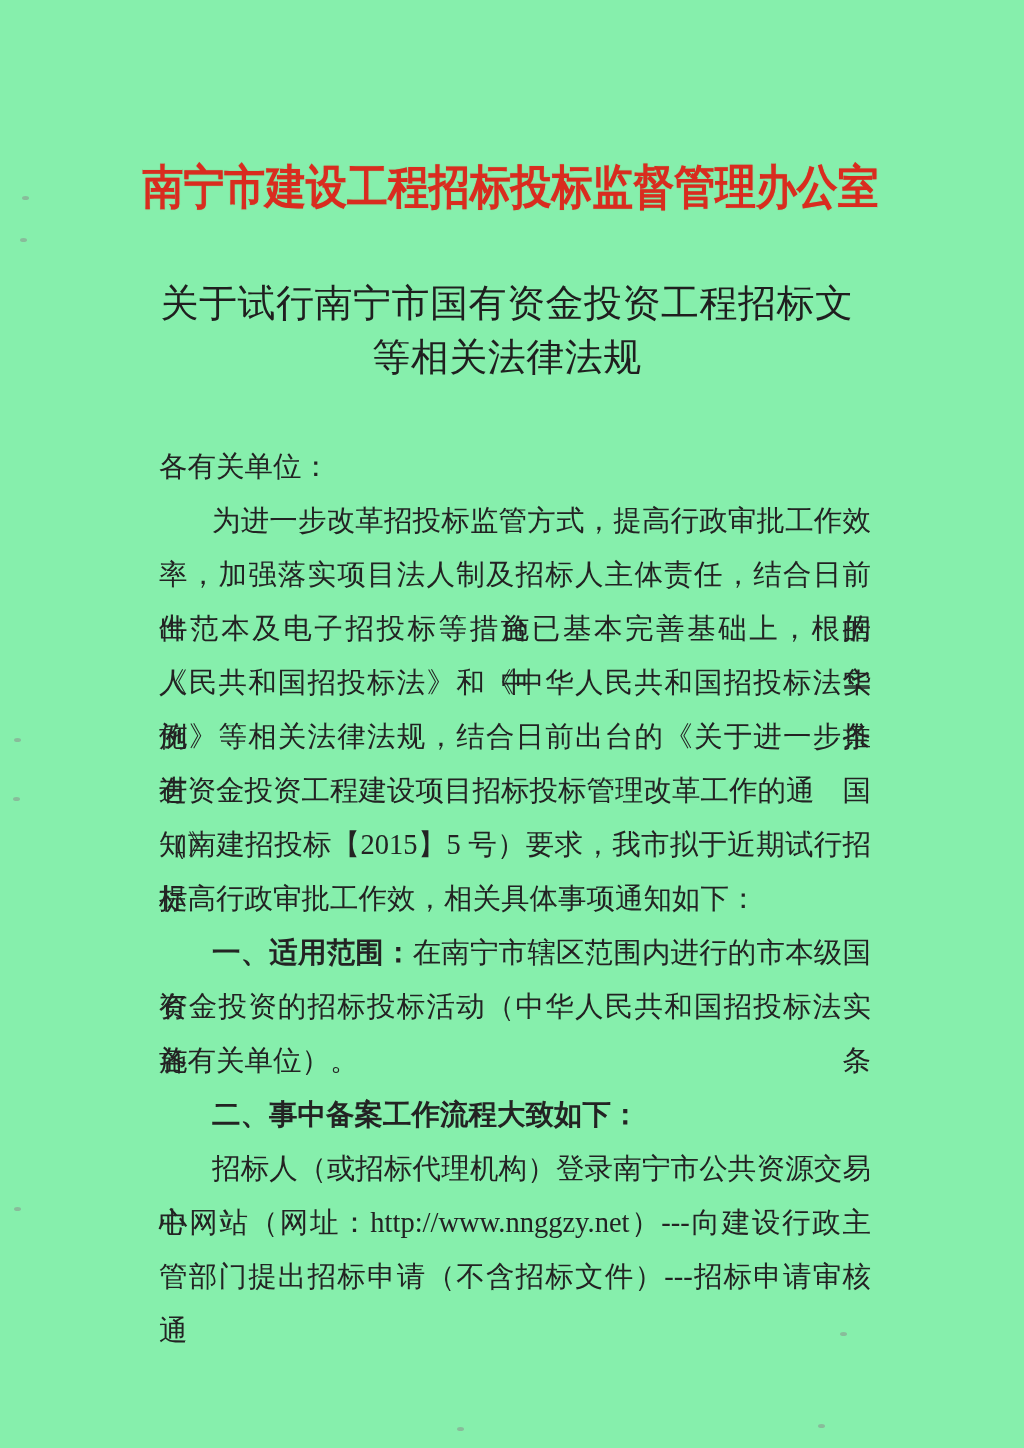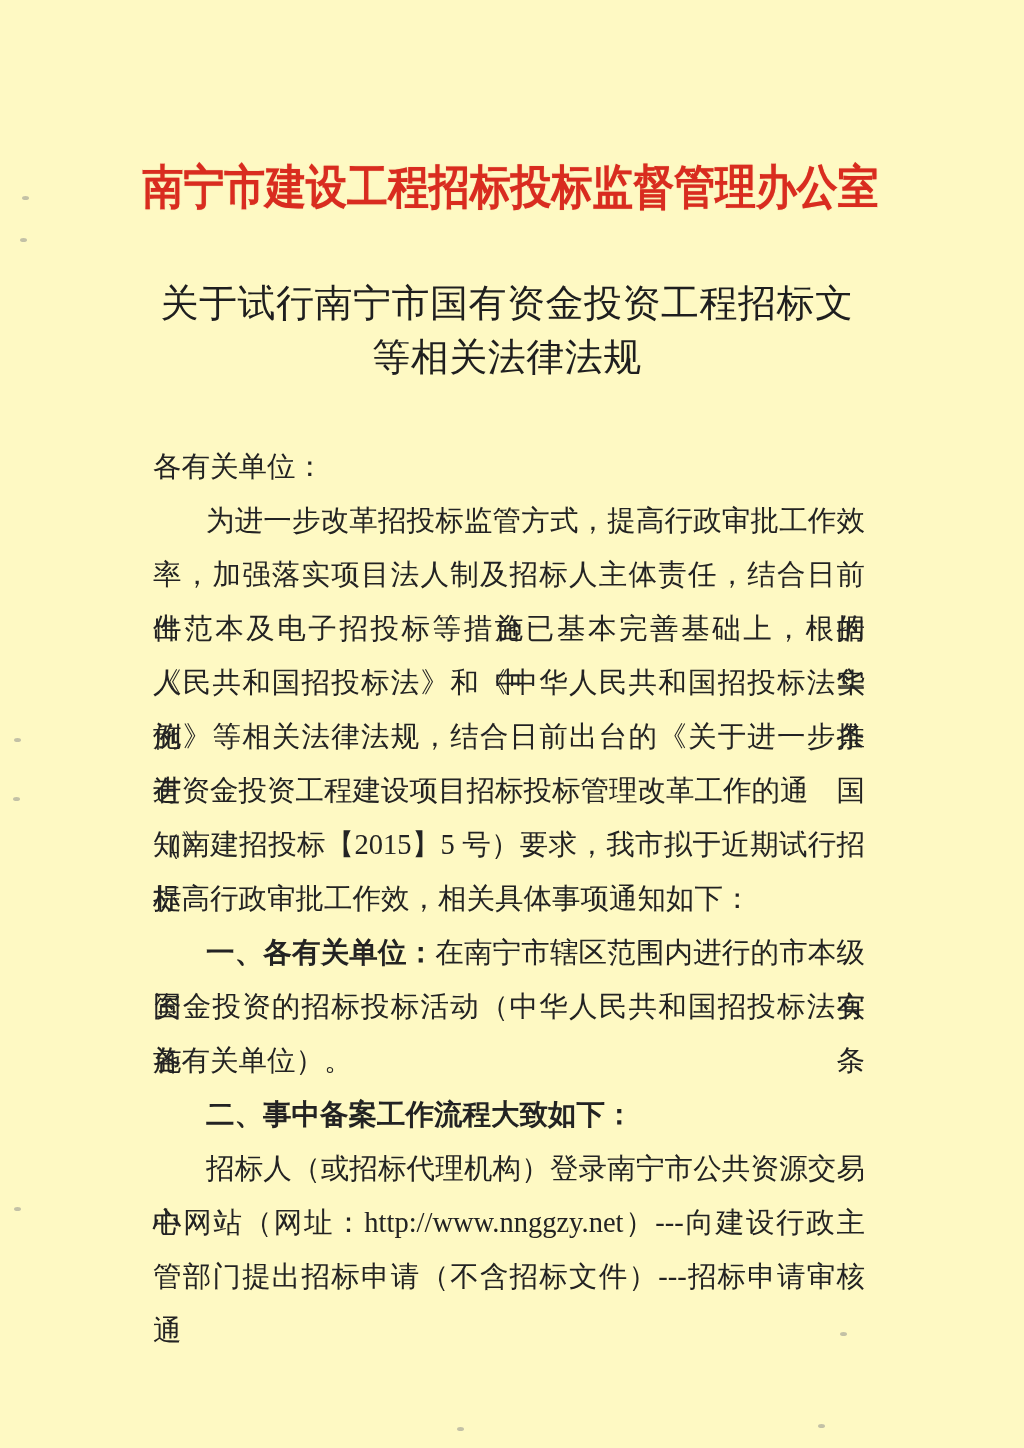--- a/index.html
+++ b/index.html
@@ -33,21 +33,21 @@
     left: 0;
     width: 1014px; 
     text-align: center;
     font-size: 38px;
     line-height: 54px;
     font-weight: normal;
     letter-spacing: 0.5px;
   }
   .body-text {
     position: absolute;
-    left: 153px;
+    left: 159px;
     top: 440px;
     width: 712px;
     font-size: 28.5px;
     line-height: 54px;
   }
   .line {
     height: 54px;
     text-align: left;
   }
   .line.fill {
@@ -63,40 +63,40 @@
     height: 4px;
     border-radius: 50%;
     background: #8a8a8a;
     opacity: 0.5;
     filter: blur(0.5px);
   }
 </style>
 </head>
 <body>
 
-<div class="page" style="background: #fef9c3;">
+<div class="page" style="background: #86efac;">
 
   <div class="letterhead" style="color: rgb(217, 44, 31);">南宁市建设工程招标投标监督管理办公室</div>
 
   <div class="doc-title" style="color: rgb(31, 31, 31);">
     <div class="doc-title-line">关于试行南宁市国有资金投资工程招标文</div>
     <div class="doc-title-line">等相关法律法规</div>
   </div>
 
   <div class="body-text" id="body-lines" style="color: rgb(35, 35, 35);">
       <div class="line"><span class="seg">各有关单位：</span></div>
       <div class="line indent fill"><span class="seg">为进一步改革招投标监管方式，提高行政审批工作效</span></div>
       <div class="line fill"><span class="seg">率，加强落实项目法人制及招标人主体责任，结合日前出台的</span></div>
       <div class="line fill"><span class="seg">件范本及电子招投标等措施已基本完善基础上，根据《中华</span></div>
       <div class="line fill"><span class="seg">人民共和国招投标法》和《中华人民共和国招投标法实施条</span></div>
       <div class="line fill"><span class="seg">例》等相关法律法规，结合日前出台的《关于进一步推进国</span></div>
       <div class="line"><span class="seg">有资金投资工程建设项目招标投标管理改革工作的通知》</span></div>
       <div class="line fill"><span class="seg">（南建招投标【2015】5 号）要求，我市拟于近期试行招标</span></div>
       <div class="line"><span class="seg">提高行政审批工作效，相关具体事项通知如下：</span></div>
-      <div class="line indent fill"><span class="seg b">一、各有关单位：</span><span class="seg">在南宁市辖区范围内进行的市本级国有</span></div>
+      <div class="line indent fill"><span class="seg b">一、适用范围：</span><span class="seg">在南宁市辖区范围内进行的市本级国有</span></div>
       <div class="line fill"><span class="seg">资金投资的招标投标活动（中华人民共和国招投标法实施条</span></div>
       <div class="line"><span class="seg">各有关单位）。</span></div>
       <div class="line indent"><span class="seg b">二、事中备案工作流程大致如下：</span></div>
       <div class="line indent fill"><span class="seg">招标人（或招标代理机构）登录南宁市公共资源交易中</span></div>
       <div class="line fill"><span class="seg">心网站（网址：http://www.nnggzy.net）---向建设行政主</span></div>
       <div class="line fill"><span class="seg">管部门提出招标申请（不含招标文件）---招标申请审核通</span></div>
     </div>
 
   <div id="specks">
       <div class="speck" style="left: 22px; top: 196px;"></div>

